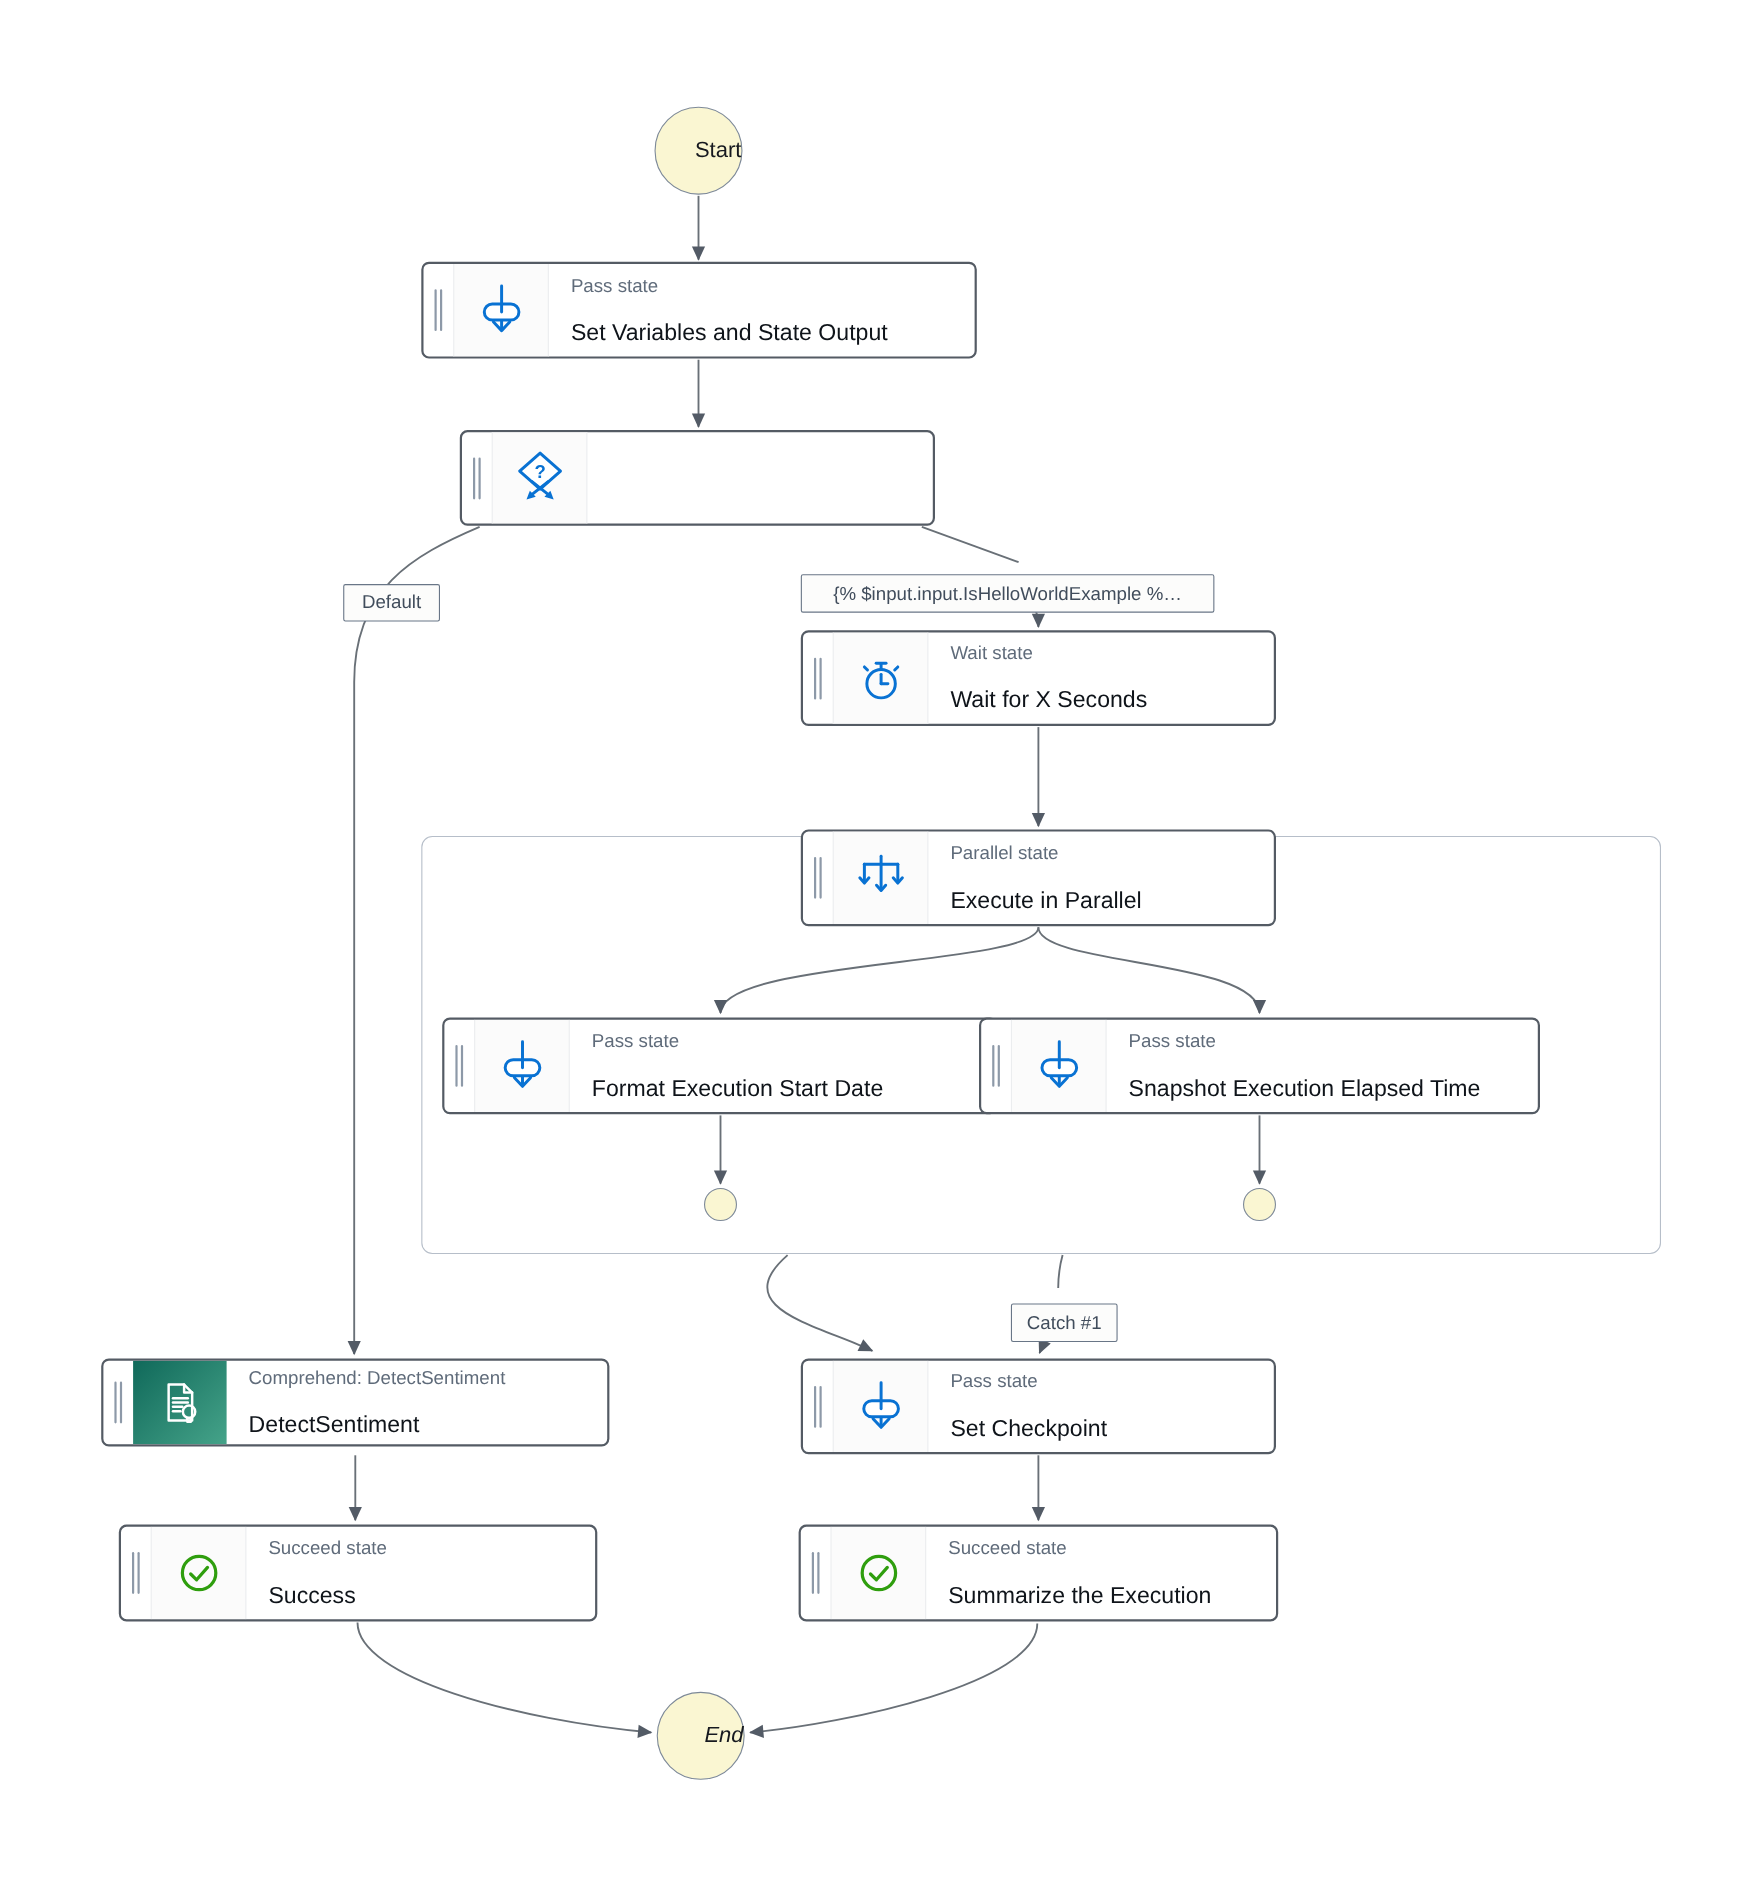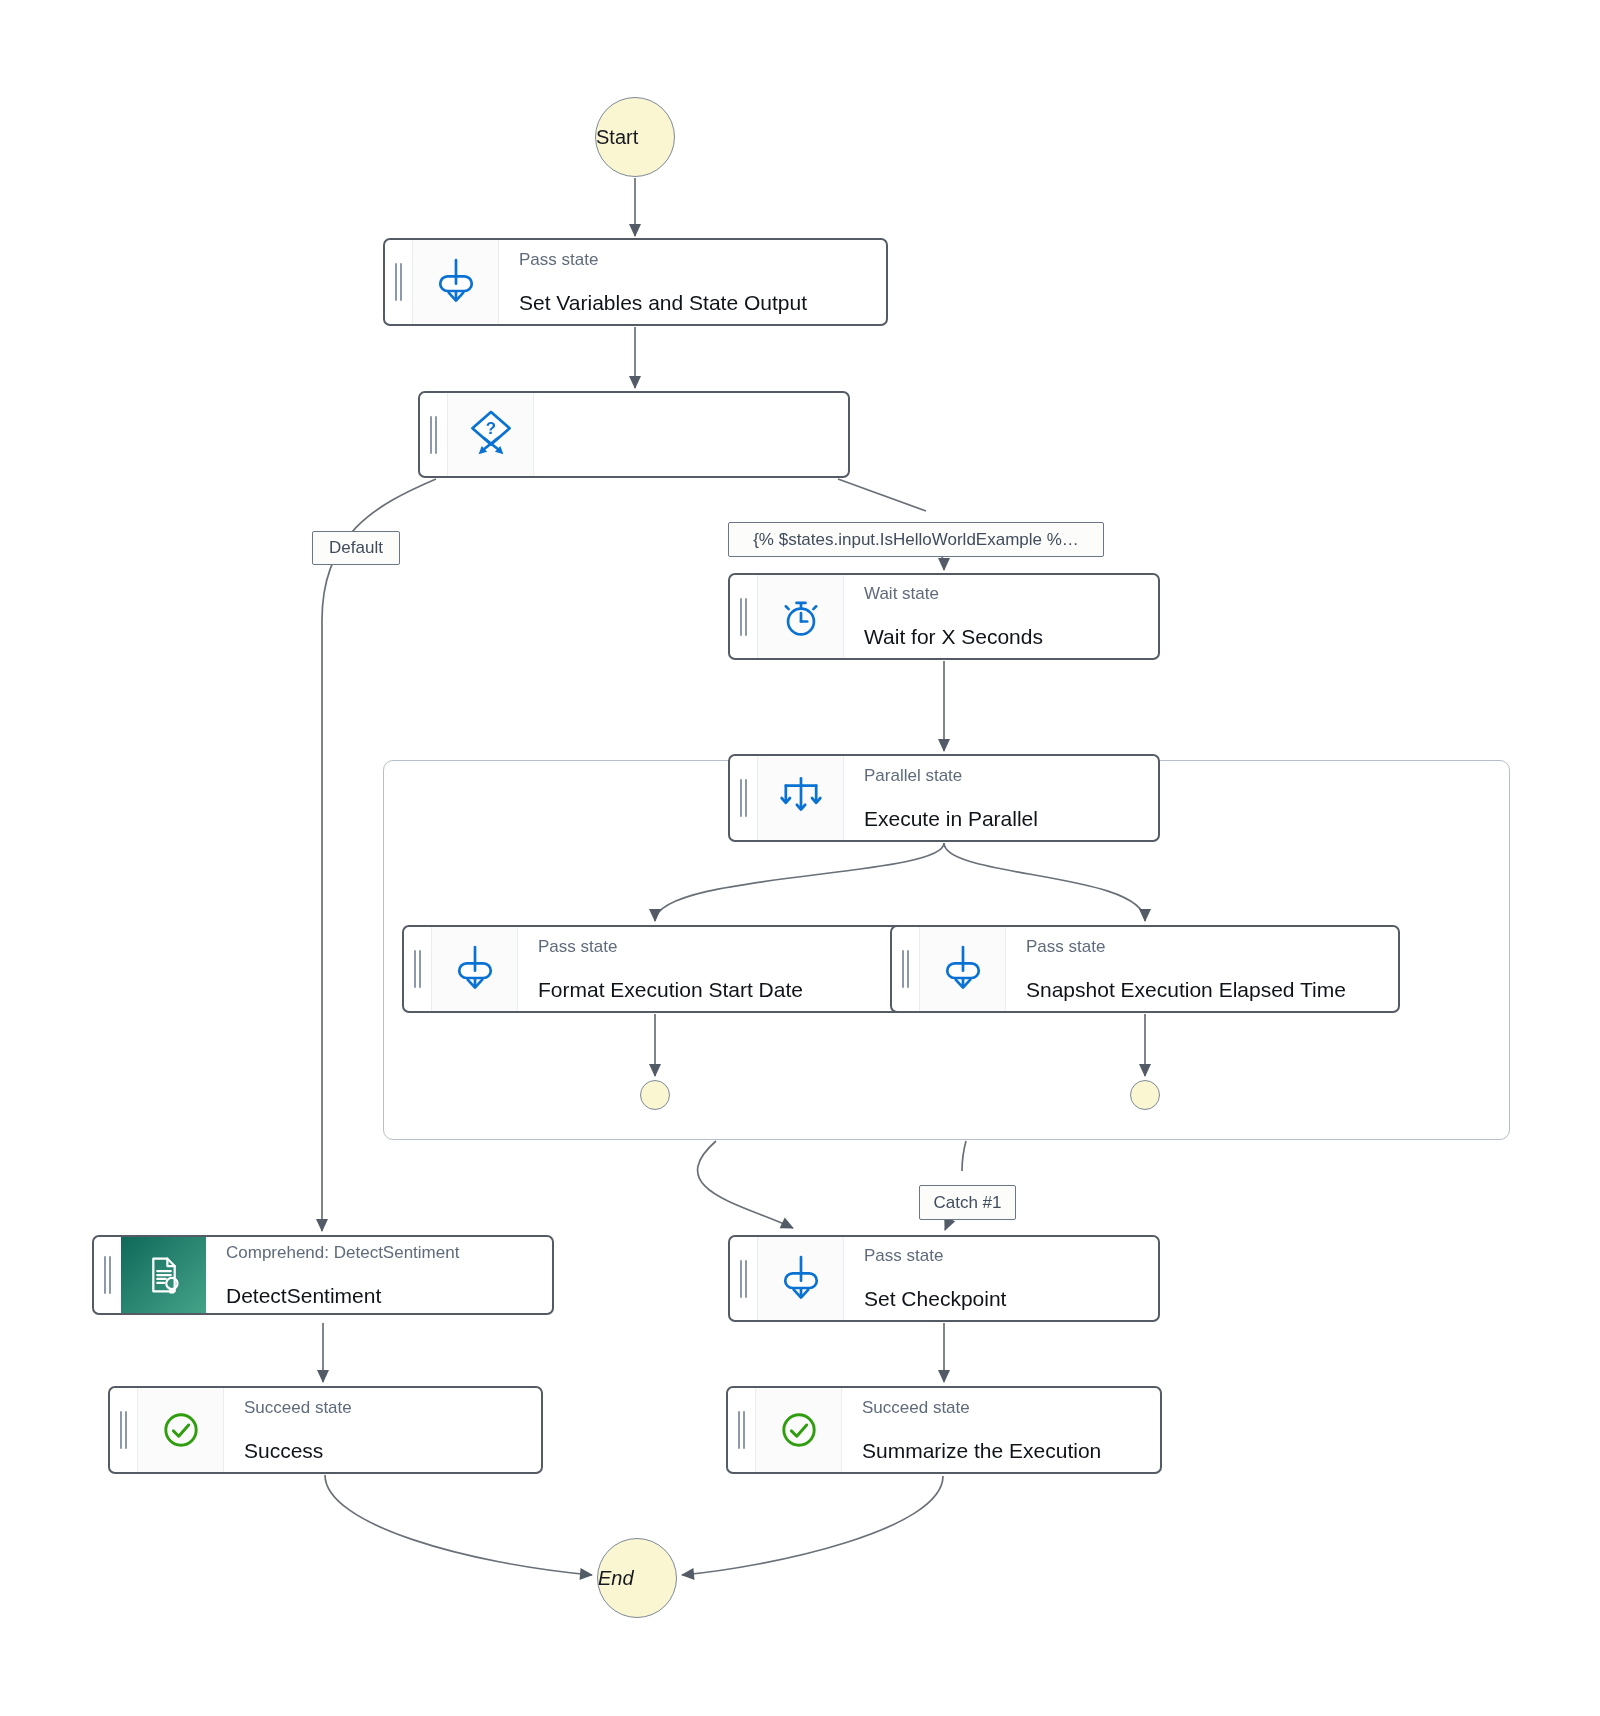--- a/index.html
+++ b/index.html
@@ -29,21 +29,21 @@
   .name{font-size:21px;line-height:25px;color:var(--name_text);white-space:nowrap;}
 
   
   .badge{position:absolute;z-index:3;box-sizing:border-box;background:#fcfcfb;
          border:1.5px solid var(--label_border);border-radius:2px;color:var(--label_text);
          font-size:17px;display:flex;align-items:center;justify-content:center;white-space:nowrap;padding:0 8px;margin-top:13px;}
 
   
   .circle{position:absolute;z-index:3;border-radius:50%;background:var(--terminal_fill);
           border:1.6px solid var(--terminal_border);box-sizing:border-box;
-          display:flex;align-items:center;justify-content:flex-start;font-size:20px;color:#16191f;}
+          display:flex;align-items:center;justify-content:flex-end;font-size:20px;color:#16191f;}
 </style>
 </head>
 <body>
 
 <div id="canvas">
 
   <div id="parallel-container" style="left:383px;top:760px;width:1127px;height:380px;"></div>
 
   <svg class="edges" width="1600" height="1716" viewBox="0 0 1600 1716">
     <defs>
@@ -116,21 +116,21 @@
         <path d="M35 41 L27.5 38.8 L32.3 33.8 Z" fill="currentColor"></path>
         <text x="24" y="23.5" text-anchor="middle" font-size="15" font-weight="bold" fill="currentColor">?</text>
       </svg>
     </div>
   </div>
 
   <div class="badge" style="left:312px;top:518px;width:88px;height:34px;">
     <span>Default</span>
   </div>
   <div class="badge" style="left:728px;top:509px;width:376px;height:35px;">
-    <span>{% $states.input.IsHelloWorldExample %…</span>
+    <span>{% $input.input.IsHelloWorldExample %…</span>
   </div>
   <div class="badge" style="left:919px;top:1172px;width:97px;height:35px;">
     <span>Catch #1</span>
   </div>
 
   <div class="state" style="left:728px;top:754px;width:432px;height:88px;">
     <div class="handle">
         <span class="bar"></span>
         <span class="bar"></span>
       </div>

